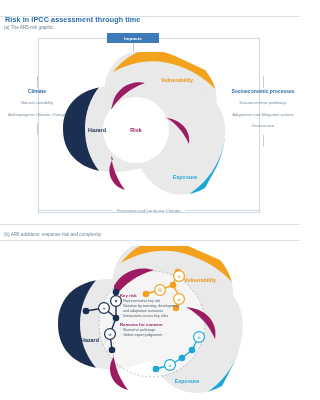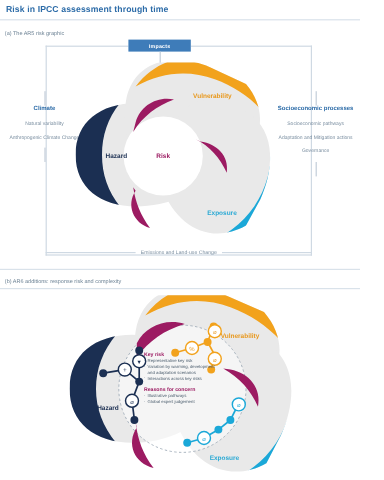--- a/index.html
+++ b/index.html
@@ -8,21 +8,21 @@
     width:300px;height:400px;overflow:hidden;
     background:#ffffff;
     font-family:"Liberation Sans", sans-serif;
     color:#3a4a5a;
     position:relative;
   }
   .page{position:absolute;inset:0;}
 
   
   .main-title{
-    position:absolute;left:5px;top:3px;
+    position:absolute;left:5px;top:15px;
     font-size:7.2px;font-weight:bold;color:#2d6ca8;
     letter-spacing:.1px;
   }
   .rule{
     position:absolute;left:0;right:0;height:0;
     border-top:1px solid #d9e2ea;
   }
   .rule.top{top:16px;}
   .rule.mid{top:224px;}
   .rule.mid2{top:240px;}

